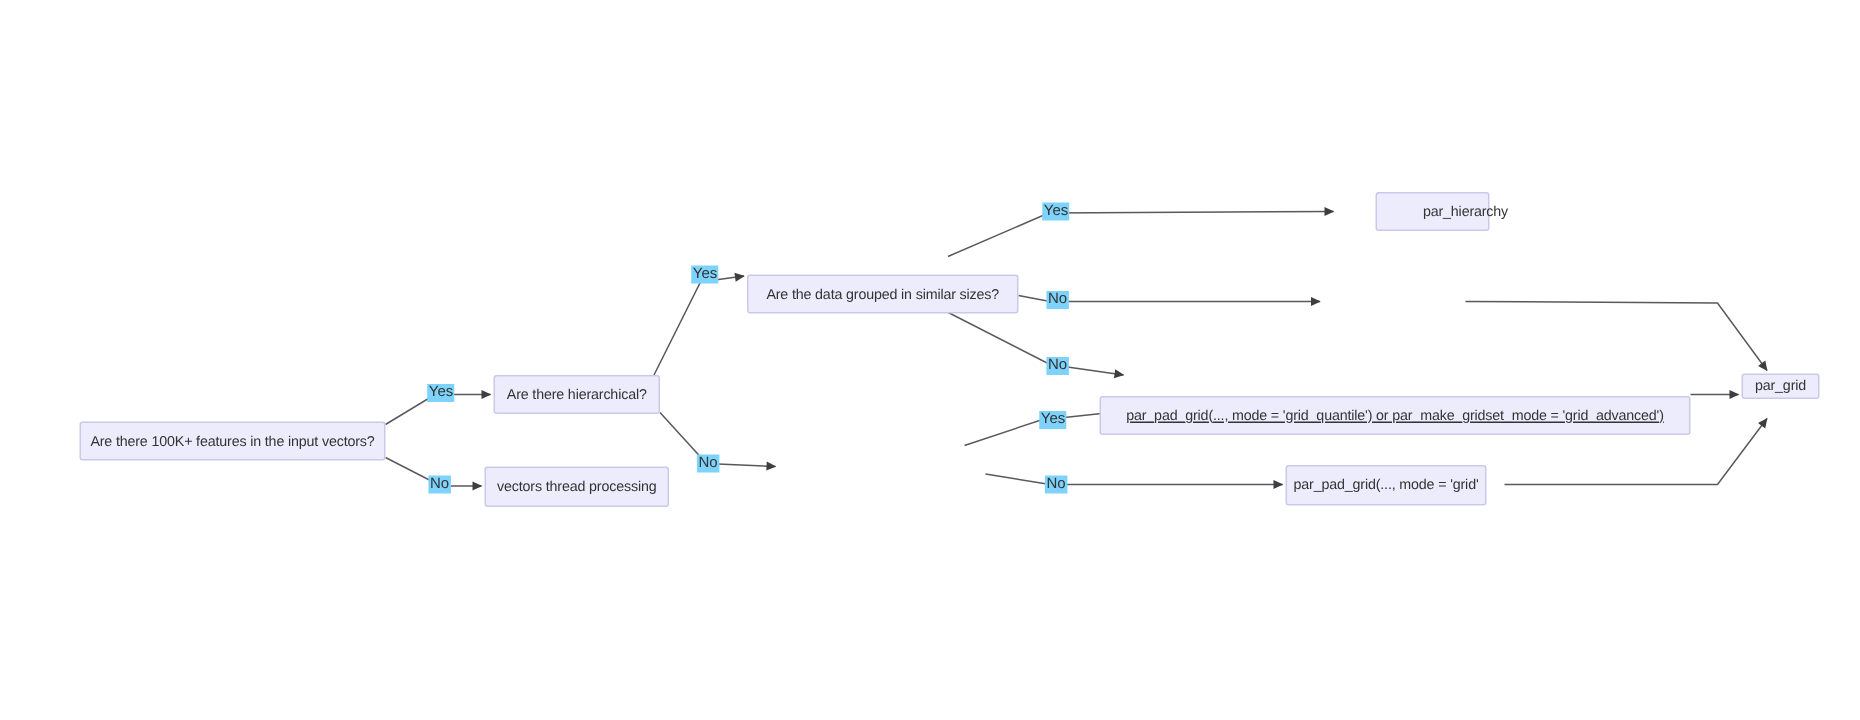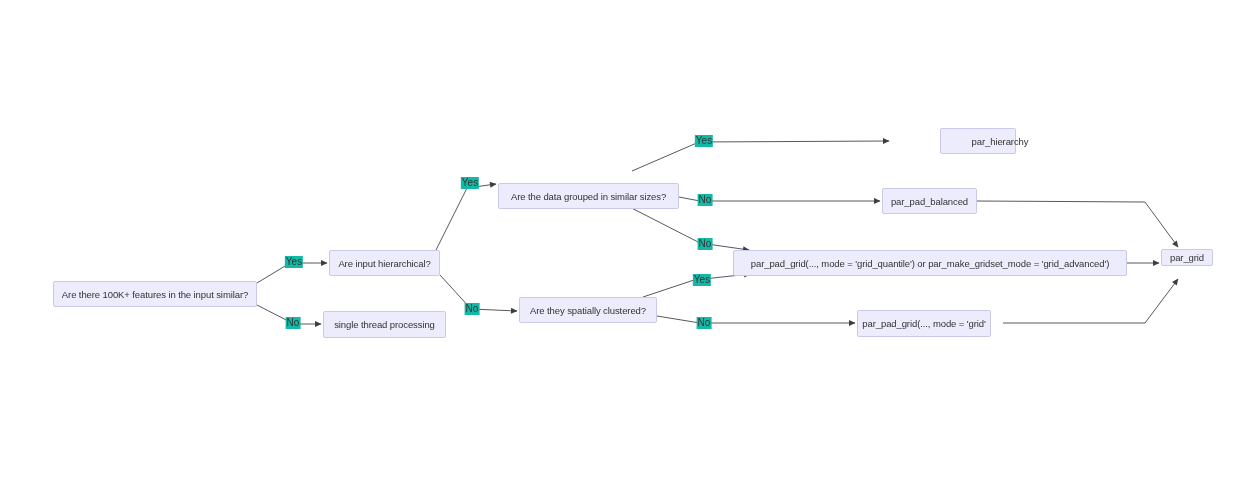--- a/index.html
+++ b/index.html
@@ -32,21 +32,21 @@
     letter-spacing: -0.1px;
     display: flex;
     align-items: center;
     justify-content: center;
     white-space: nowrap;
     text-align: center;
   }
   .edge-label {
     position: absolute;
     transform: translate(-50%, -50%);
-    background: #14b8a6;
+    background: #7dd3fc;
     color: #333333;
     font-size: 10px;
     line-height: 12px;
     padding: 0 1px;
     white-space: nowrap;
   }
 </style>
 </head>
 <body>
 
@@ -65,35 +65,33 @@
     <path class="edge" marker-end="url(#arrow)" d="M632,171 L699,142 L889,141"></path>
     <path class="edge" marker-end="url(#arrow)" d="M679,197 L700,201 L880,201"></path>
     <path class="edge" marker-end="url(#arrow)" d="M610,197 L700,243 L749,250"></path>
     <path class="edge" marker-end="url(#arrow)" d="M643,297 L694,280 L750,274"></path>
     <path class="edge" marker-end="url(#arrow)" d="M657,316 L700,323 L855,323"></path>
     <path class="edge" marker-end="url(#arrow)" d="M977,201 L1145,202 L1178,247"></path>
     <path class="edge" marker-end="url(#arrow)" d="M1127,263 L1159,263"></path>
     <path class="edge" marker-end="url(#arrow)" d="M1003,323 L1145,323 L1178,279"></path>
   </svg>
 
-  <div class="node" style="left:53px; top:281px; width:204px; height:26px;">Are there 100K+ features in the input similar?</div>
+  <div class="node" style="left:53px; top:281px; width:204px; height:26px;">Are there 100K+ features in the input vectors?</div>
 
-  <div class="node" style="left:329px; top:250px; width:111px; height:26px;">Are input hierarchical?</div>
+  <div class="node" style="left:329px; top:250px; width:111px; height:26px;">Are there hierarchical?</div>
 
-  <div class="node" style="left:323px; top:311px; width:123px; height:27px;">single thread processing</div>
+  <div class="node" style="left:323px; top:311px; width:123px; height:27px;">vectors thread processing</div>
 
   <div class="node" style="left:498px; top:183px; width:181px; height:26px;">Are the data grouped in similar sizes?</div>
 
-  <div class="node" style="left:519px; top:297px; width:138px; height:26px;">Are they spatially clustered?</div>
 
-  <div class="node" style="left:940px; top:128px; width:76px; height:26px;padding-left:44px;">par_hierarchy</div>
+  <div class="node" style="left:917px; top:128px; width:76px; height:26px;padding-left:44px;">par_hierarchy</div>
 
-  <div class="node" style="left:882px; top:188px; width:95px; height:26px;">par_pad_balanced</div>
 
-  <div class="node" style="left:733px; top:250px; width:394px; height:26px;">par_pad_grid(..., mode = 'grid_quantile') or par_make_gridset_mode = 'grid_advanced')</div>
+  <div class="node" style="left:733px; top:264px; width:394px; height:26px;text-decoration:underline;">par_pad_grid(..., mode = 'grid_quantile') or par_make_gridset_mode = 'grid_advanced')</div>
 
   <div class="node" style="left:857px; top:310px; width:134px; height:27px;">par_pad_grid(..., mode = 'grid'</div>
 
   <div class="node" style="left:1161px; top:249px; width:52px; height:17px;">par_grid</div>
 
   <div class="edge-label" style="left:294px; top:262px;">Yes</div>
   <div class="edge-label" style="left:293px; top:323px;">No</div>
   <div class="edge-label" style="left:470px; top:183px;">Yes</div>
   <div class="edge-label" style="left:472px; top:309px;">No</div>
   <div class="edge-label" style="left:704px; top:141px;">Yes</div>

